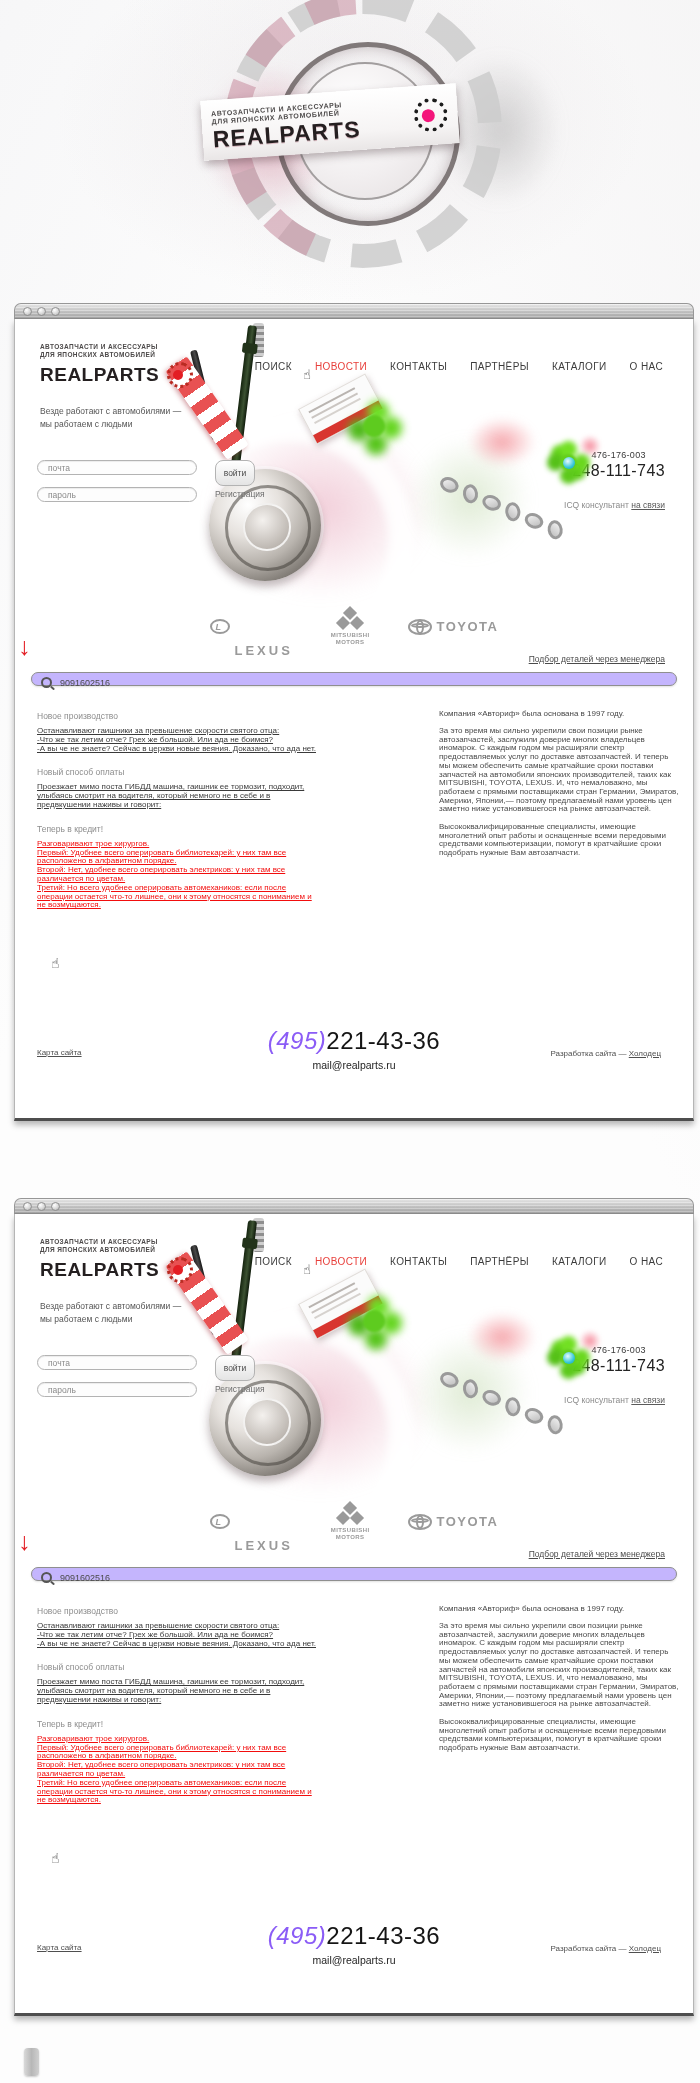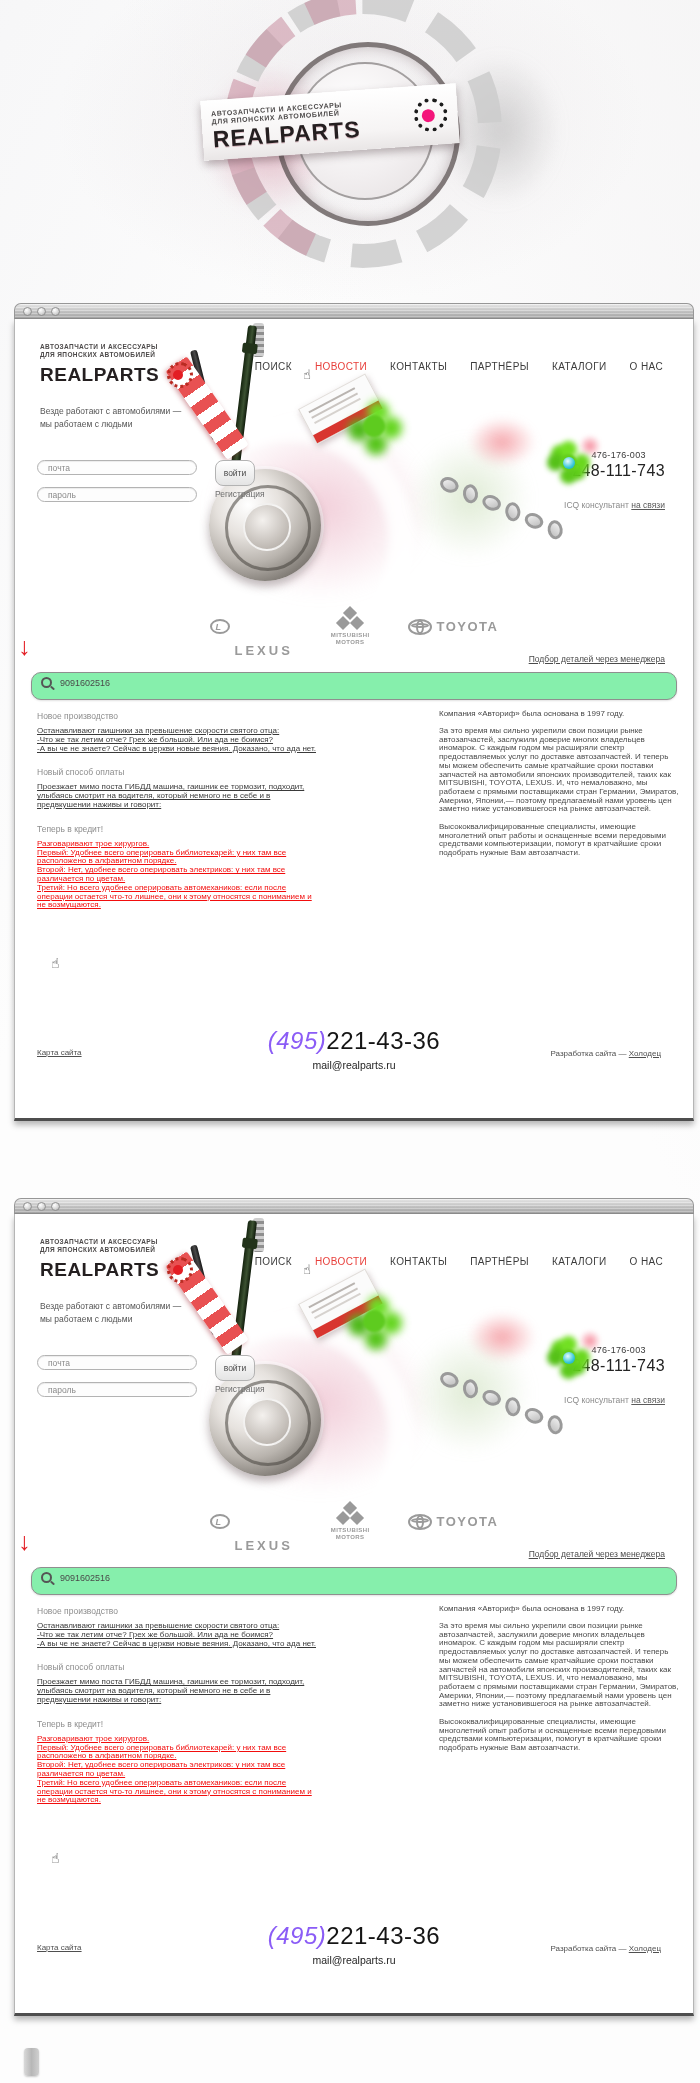--- a/index.html
+++ b/index.html
@@ -142,22 +142,22 @@
   .mitsu .diamonds b:nth-child(3){left:15px;top:11px;}
   .mitsu .mname{font-size:6px;font-weight:bold;line-height:7px;margin-top:3px;letter-spacing:.4px;}
   .toyota{display:flex;align-items:center;gap:5px;}
   .toyota .emblem{width:24px;height:16px;border:2px solid #9a9a9a;border-radius:50%;position:relative;box-sizing:border-box;}
   .toyota .emblem:before{content:"";position:absolute;left:6px;top:-1px;width:8px;height:14px;border:2px solid #9a9a9a;border-radius:50%;box-sizing:border-box;}
   .toyota .emblem:after{content:"";position:absolute;left:1px;top:2px;width:18px;height:5px;border:2px solid #9a9a9a;border-radius:50%;box-sizing:border-box;}
   .toyota .word{font-size:13px;font-weight:bold;letter-spacing:1.5px;}
   
   .down-arrow{position:absolute;left:3px;top:314px;font-size:25px;font-weight:bold;color:#e31e24;line-height:26px;}
   .manager-link{position:absolute;right:28px;top:335px;font-size:8.5px;color:#4a4a4a;text-decoration:underline;cursor:pointer;}
-  .searchbar{position:absolute;left:16px;top:353px;width:646px;height:28px;border:1px solid #8f8f8f;border-radius:10px;
-      background:#86efac;box-sizing:border-box;box-shadow:0 1px 2px rgba(0,0,0,0.12);}
+  .searchbar{position:absolute;left:16px;top:353px;width:646px;height:14px;border:1px solid #8f8f8f;border-radius:10px;
+      background:#c4b5fd;box-sizing:border-box;box-shadow:0 1px 2px rgba(0,0,0,0.12);}
   .search-icon{position:absolute;left:9px;top:4px;width:7px;height:7px;border:2px solid #555;border-radius:50%;box-sizing:content-box;}
   .search-icon:after{content:"";position:absolute;left:7px;top:8px;width:5px;height:2px;background:#555;transform:rotate(40deg);border-radius:1px;}
   .search-input{position:absolute;left:26px;top:1px;width:600px;height:15px;border:none;outline:none;background:transparent;
       font-size:9px;color:#4a4a4a;font-family:"Liberation Sans", sans-serif;}
   
   .col-left{position:absolute;left:22px;top:392px;width:302px;}
   .col-right{position:absolute;left:424px;top:390px;width:242px;}
   .news-title{font-size:8.5px;color:#8d8d8d;margin:14px 0 6px;}
   .news-title:first-child{margin-top:0;}
   .news-link{font-size:8px;line-height:8.8px;color:#3a3a3a;text-decoration:underline;white-space:pre-line;cursor:pointer;display:block;}

